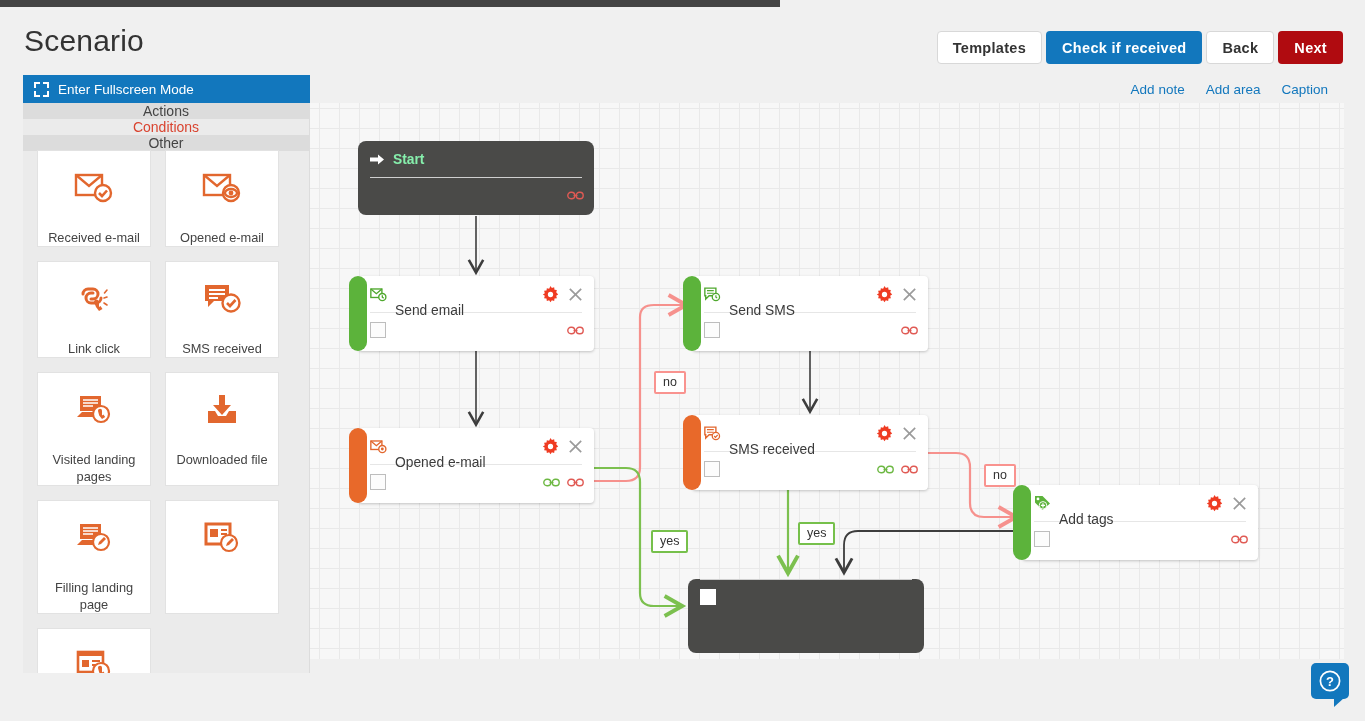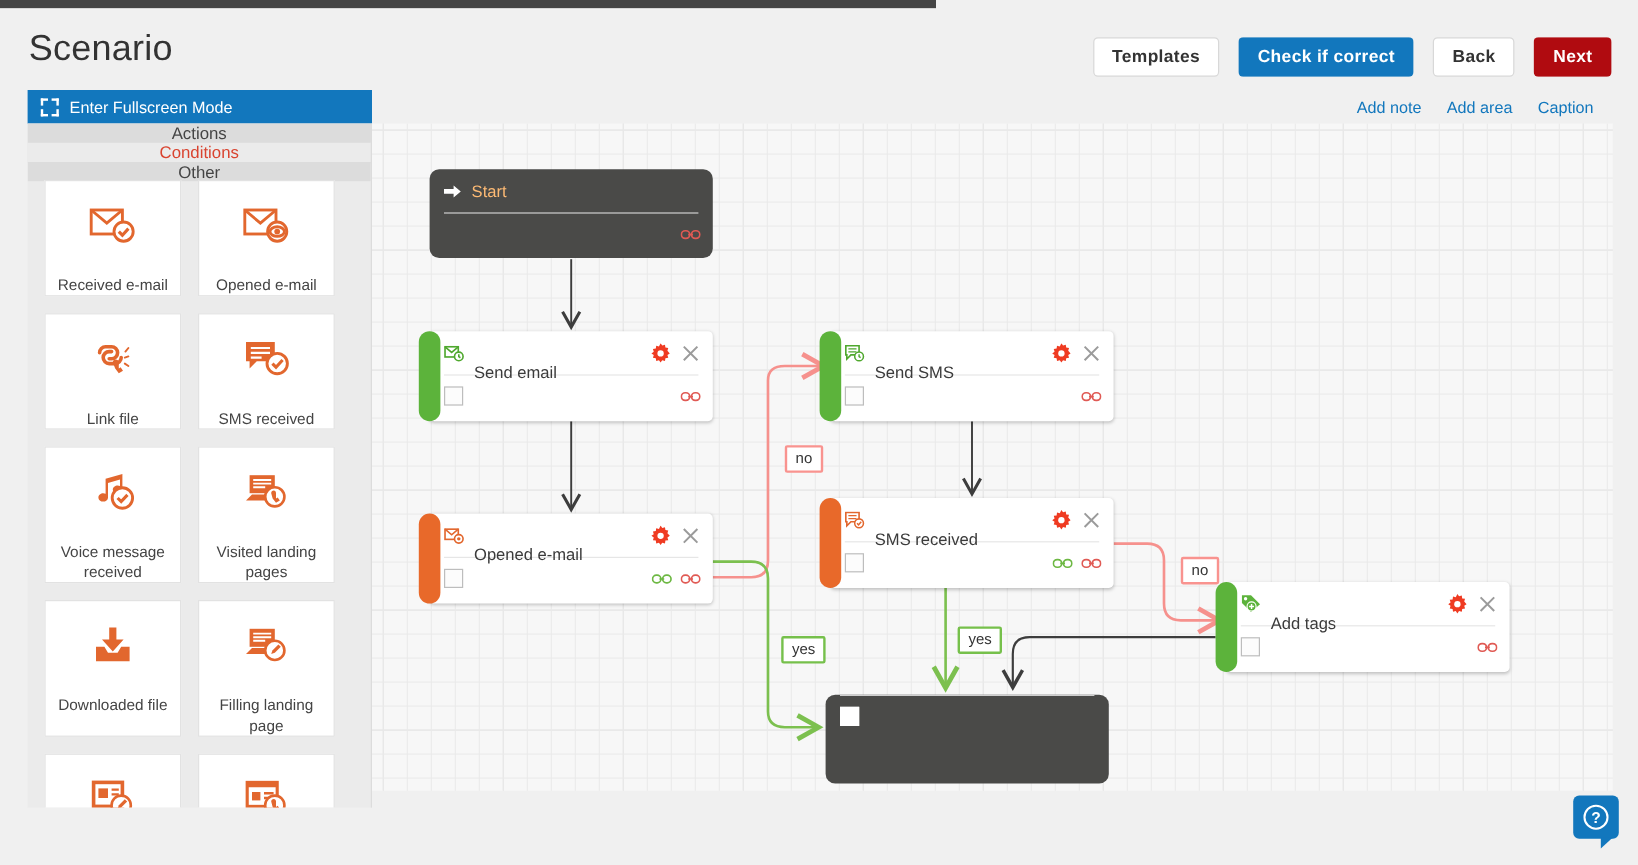--- a/index.html
+++ b/index.html
@@ -13,21 +13,21 @@
   }
   .topstrip { position:absolute; left:0; top:0; width:780px; height:7px; background:#444; }
   .topstrip2 { position:absolute; left:780px; top:0; width:585px; height:7px; background:#f0f0f0; }
 
   
   .header { position:absolute; left:0; top:7px; width:1365px; height:64px; background:#f0f0f0; }
   .page-title {
     position:absolute; left:24px; top:17px;
     font-size:30px; color:#333; font-weight:400; letter-spacing:.2px;
   }
-  .hdr-btns { position:absolute; right:22px; top:24px; display:flex; gap:16px; }
+  .hdr-btns { position:absolute; right:22px; top:24px; display:flex; gap:4px; }
   .btn {
     height:33px; padding:0 15px; border-radius:4px; font-size:14.5px; font-weight:bold;
     display:flex; align-items:center; justify-content:center; letter-spacing:.3px;
     border:1px solid transparent; cursor:pointer; white-space:nowrap;
   }
   .btn-white { background:#fff; color:#333; border-color:#d8d8d8; }
   .btn-blue  { background:#1277bd; color:#fff; }
   .btn-red   { background:#b00b10; color:#fff; }
 
   
@@ -95,21 +95,21 @@
     position:absolute; left:-9px; top:0; width:18px; height:100%;
     border-radius:9px; z-index:0;
   }
   .bar-green { background:#5cb33b; }
   .bar-orange{ background:#e8692a; }
   .node-inner { position:relative; z-index:1; height:100%; }
   .node-head {
     height:36px; display:flex; align-items:center; padding:0 10px 0 12px; gap:8px;
   }
   .node-title { font-size:13.8px; flex:1; }
-  .node-dark .node-title { color:#fdba74; }
+  .node-dark .node-title { color:#86efac;font-weight:bold; }
   .node-light .node-title { color:#3b3b3b;margin-top:32px; }
   .node-sep { height:1px; margin:0 12px; }
   .node-dark .node-sep { background:#cfcfcf; }
   .node-light .node-sep { background:#e6e6e6; }
   .node-body { height:34px; display:flex; align-items:center; padding:0 10px 0 12px; }
   .chk {
     width:16px; height:16px; border:1px solid #bdbdbd; background:#fcfcfc; cursor:pointer;
   }
   .node-dark .chk { background:#fff; border-color:#fff; }
   .body-icons { margin-left:auto; display:flex; gap:7px; align-items:center; }
@@ -138,21 +138,21 @@
 </head>
 <body>
 
 <div class="topstrip"></div>
 <div class="topstrip2"></div>
 
 <div class="header">
   <div class="page-title">Scenario</div>
   <div class="hdr-btns">
     <div class="btn btn-white">Templates</div>
-    <div class="btn btn-blue">Check if correct</div>
+    <div class="btn btn-blue">Check if received</div>
     <div class="btn btn-white">Back</div>
     <div class="btn btn-red">Next</div>
   </div>
 </div>
 
 <div class="fullscreen-bar">
   <span class="fs-icon">
     <i class="tl"></i>
       <i class="tr"></i>
       <i class="bl"></i>
@@ -204,47 +204,37 @@
           <g fill="none" stroke="#e2672e" stroke-width="3" stroke-linecap="round">
             <path d="M9 12a5 5 0 0 1 5-5h5a5 5 0 0 1 0 10h-2"></path>
             <path d="M27 16a5 5 0 0 1-5 5h-5a5 5 0 0 1 0-10h2"></path>
           </g>
           <path d="M20 20c0-1.5 1-2.5 2.4-2.5S25 18.5 25 20v5l1.5-1 2 3-3.5 2-3-4z" fill="#e2672e"></path>
           <g stroke="#e2672e" stroke-width="1.6" stroke-linecap="round">
             <path d="M30 16l3-1M30 21l3 2M30.5 11l2.5-3"></path>
             </g>
           </svg>
       </span>
-      <span class="lbl">Link file</span>
+      <span class="lbl">Link click</span>
     </div>
 
     <div class="card">
       <span class="glyph">
         <svg width="40" height="34" viewBox="0 0 40 34">
           <path d="M3 3h24v16H12l-6 6v-6H3z" fill="#e2672e"></path>
           <g stroke="#fff" stroke-width="1.8">
               <path d="M7 8h16M7 12h16M7 16h9"></path>
             </g>
           <circle cx="29" cy="21" r="8.5" fill="#fff" stroke="#e2672e" stroke-width="2.4"></circle>
           <path d="M25 21l3 3 5.5-6" fill="none" stroke="#e2672e" stroke-width="2.6"></path>
           </svg>
       </span>
       <span class="lbl">SMS received</span>
     </div>
 
-    <div class="card">
-      <span class="glyph">
-        <svg width="40" height="34" viewBox="0 0 40 34">
-          <path d="M14 6l14-4v13c0 2-2 3.5-4 3.5s-4-1.5-4-3.5 2-3.5 4-3.5c.8 0 1.5.2 2 .5V6.5L16 9.5v12c0 2-2 3.5-4 3.5s-4-1.5-4-3.5S10 18 12 18c.8 0 1.4.2 2 .5z" fill="#e2672e"></path>
-          <circle cx="28" cy="22" r="8.5" fill="#fff" stroke="#e2672e" stroke-width="2.4"></circle>
-          <path d="M24 22l3 3 5.2-5.6" fill="none" stroke="#e2672e" stroke-width="2.6"></path>
-          </svg>
-      </span>
-      <span class="lbl">Voice message received</span>
-    </div>
 
     <div class="card">
       <span class="glyph">
         <svg width="40" height="34" viewBox="0 0 40 34">
           <rect x="6" y="3" width="21" height="15" fill="#e2672e"></rect>
           <g stroke="#fff" stroke-width="1.6">
               <path d="M9 7h15M9 10h15M9 13h10"></path>
             </g>
           <path d="M3 24l5-5h20l5 5z" fill="#e2672e"></path>
           <circle cx="27" cy="21" r="8" fill="#fff" stroke="#e2672e" stroke-width="2.2"></circle>

